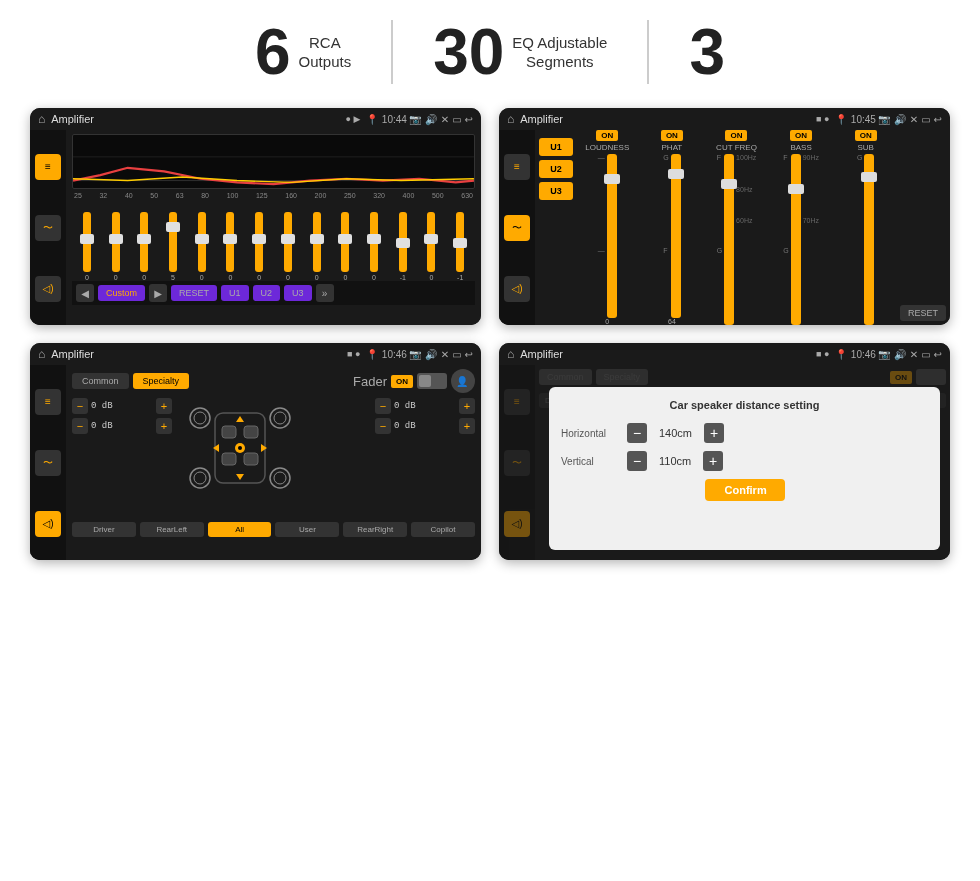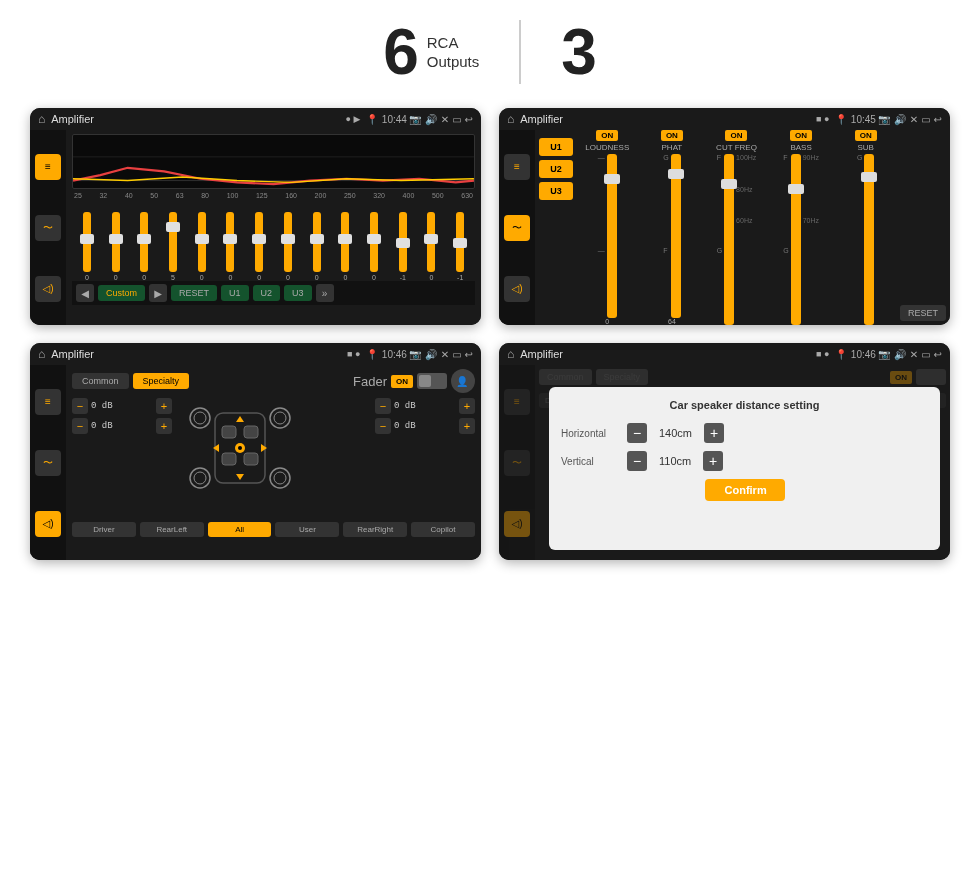--- a/index.html
+++ b/index.html
@@ -51,20 +51,21 @@
       line-height: 1;
     }
 
     .stat-label {
       display: flex;
       flex-direction: column;
       font-size: 15px;
       color: #333;
       font-weight: 400;
       line-height: 1.3;
+      align-items: center;
     }
 
     .screens-grid {
       display: grid;
       grid-template-columns: 1fr 1fr;
       gap: 18px;
     }
 
     .screen-card {
       border-radius: 10px;
@@ -209,21 +210,21 @@
 
     .eq-bottom-bar {
       display: flex;
       align-items: center;
       gap: 4px;
       padding: 3px 4px;
       background: #111;
     }
 
     .eq-btn {
-      background: #14532d;
+      background: #6d28d9;
       color: #aaa;
       border: none;
       padding: 3px 8px;
       font-size: 9px;
       border-radius: 3px;
       cursor: pointer;
     }
 
     .eq-btn.active {
       color: #ffaa00;
@@ -533,20 +534,27 @@
 
 <div class="page-wrapper">
 
 
   <div class="stats-row">
     <div class="stat-item">
       <span class="stat-number">6</span>
       <span class="stat-label">
         <span>RCA</span>
         <span>Outputs</span>
+      </span>
+    </div>
+    <div class="stat-item">
+      <span class="stat-number">30</span>
+      <span class="stat-label">
+        <span>EQ Adjustable</span>
+        <span>Segments</span>
       </span>
     </div>
     <div class="stat-item">
       <span class="stat-number">3</span>
     </div>
   </div>
 
   <div class="screens-grid">
 
     <div class="screen-card">

